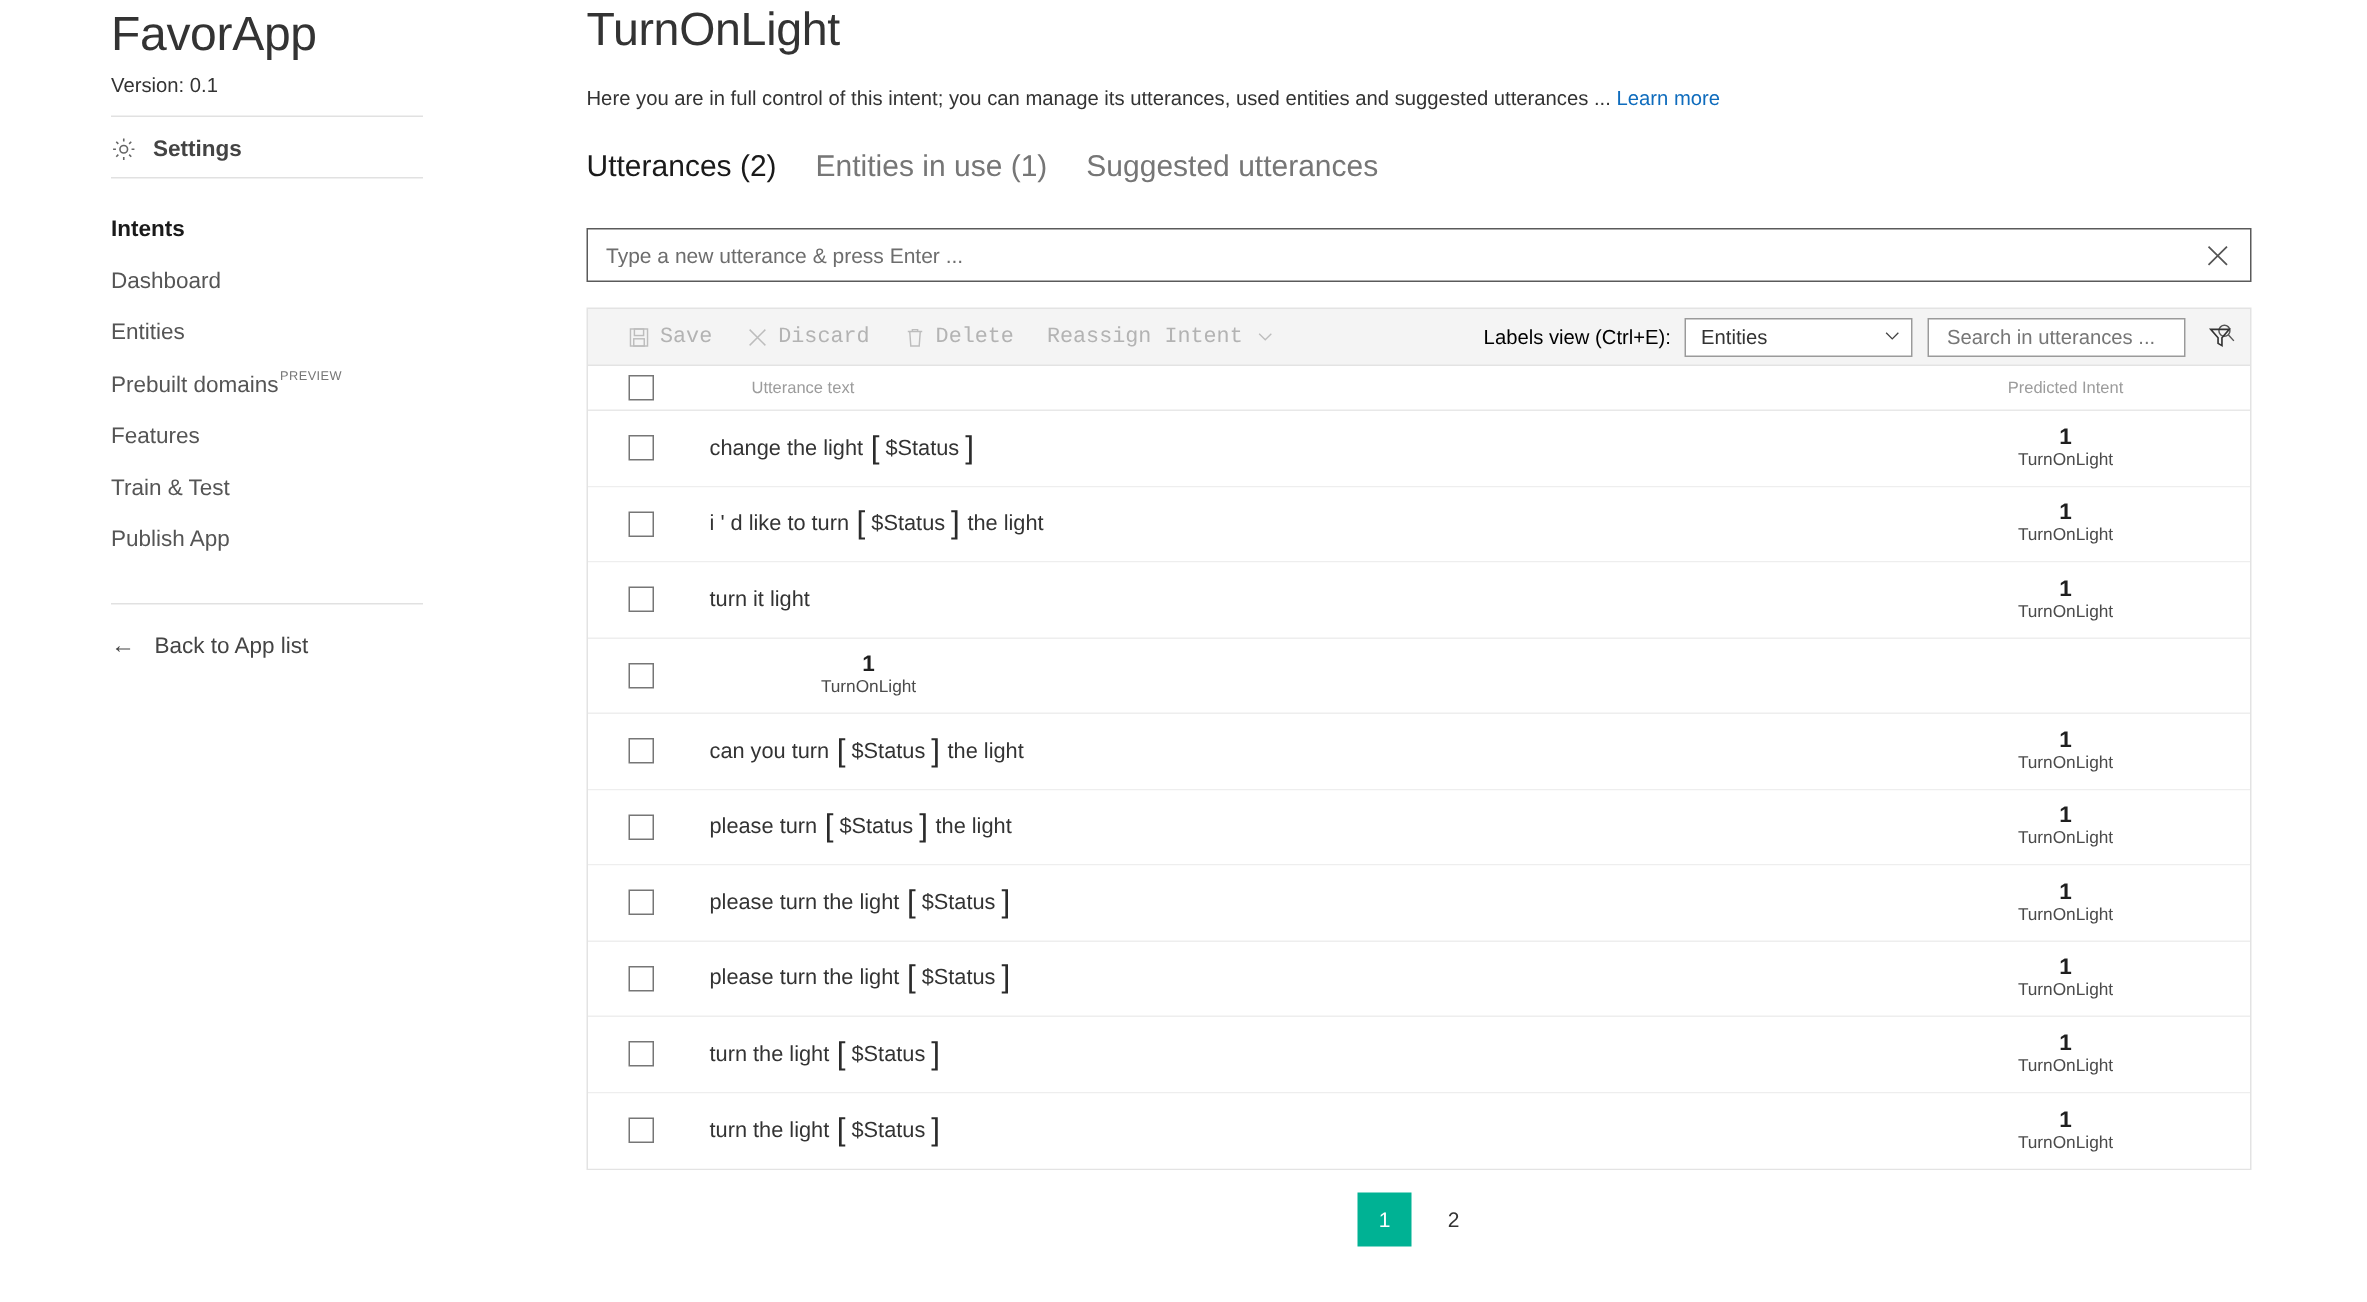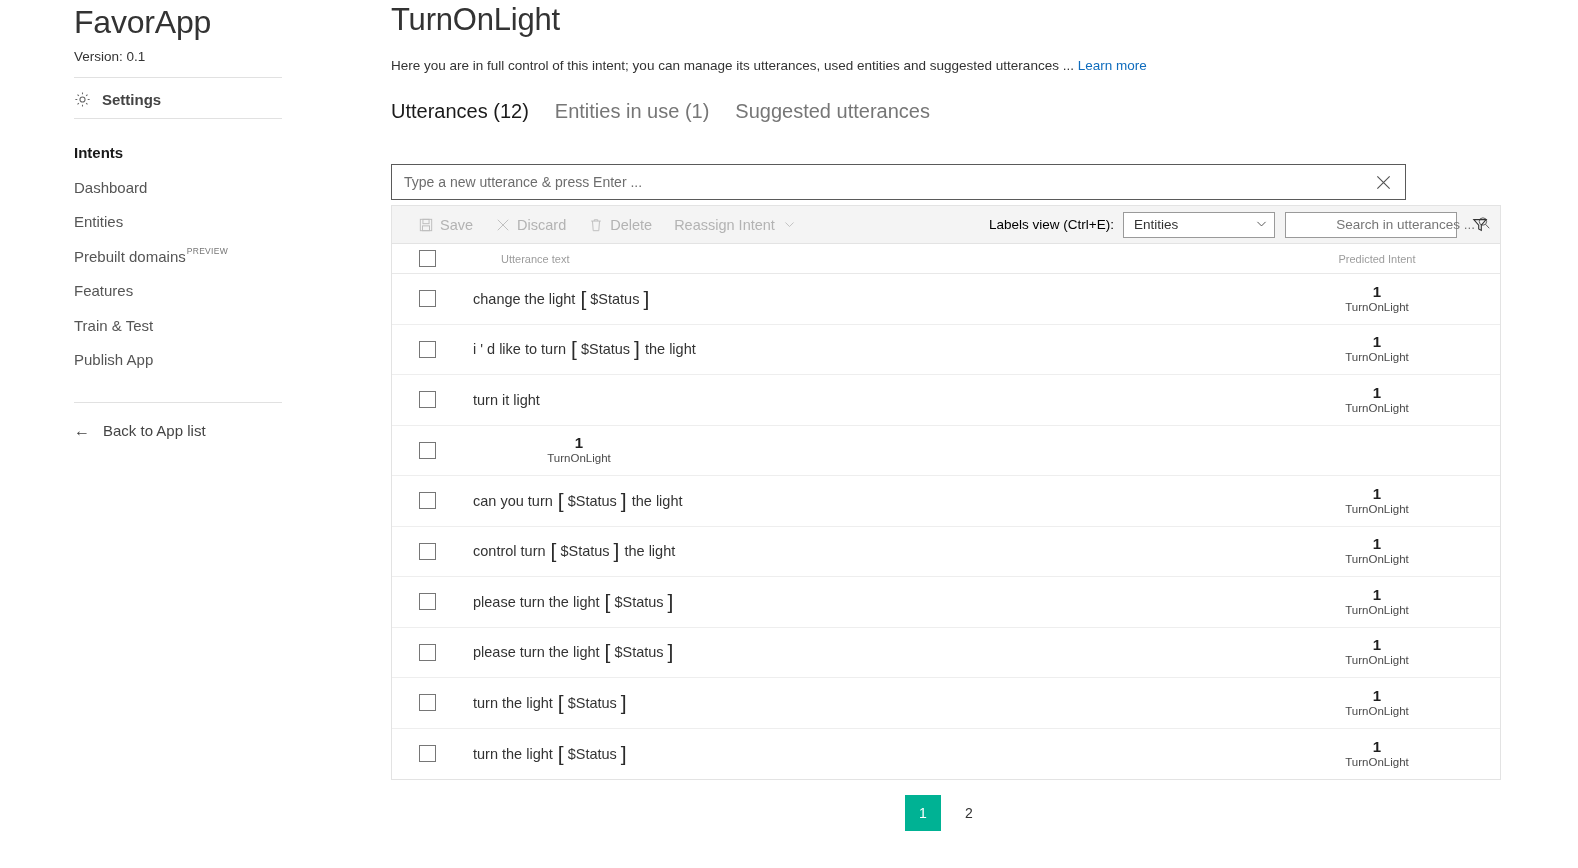--- a/index.html
+++ b/index.html
@@ -142,22 +142,22 @@
     color: #767676;
     margin-right: 26px;
     cursor: pointer;
     white-space: nowrap;
   }
   .tab.active { color: #1a1a1a; }
 
   
   #utterance-input-wrap {
     position: absolute;
-    left: 21px; top: 164px;
-    width: 1015px; height: 36px;
+    left: 21px; top: 152px;
+    width: 1110px; height: 36px;
     border: 1px solid #5a5a5a;
     background: #ffffff;
     display: flex; align-items: center;
   }
   #utterance-input {
     flex: 1;
     border: none; outline: none;
     height: 34px;
     padding: 0 12px;
     font-size: 14px;
@@ -191,20 +191,21 @@
     align-items: center;
     padding: 0 9px 0 26px;
   }
   .tb-btn {
     display: flex; align-items: center;
     font-size: 14.5px;
     color: #b3b3b3;
     margin-right: 22px;
     cursor: default;
     white-space: nowrap;
+    font-family: Liberation Mono, monospace;
   }
   .tb-btn .ti {
     display: inline-flex; align-items: center; justify-content: center;
     width: 16px; height: 16px;
     margin-right: 6px;
     color: #bdbdbd;
   }
   .tb-spacer { flex: 1; }
   #labels-view-label {
     font-size: 13.5px;
@@ -231,21 +232,20 @@
     display: flex; align-items: center;
     padding: 0 6px 0 10px;
     margin-right: 12px;
   }
   #search-input {
     flex: 1; border: none; outline: none;
     font-size: 13.5px;
     font-family: "Liberation Sans", sans-serif;
     color: #333; background: transparent;
     height: 22px;
-    text-align: right;
   }
   #search-input::placeholder { color: #767676; }
   #filter-icon {
     width: 22px; height: 24px;
     display: flex; align-items: center; justify-content: center;
     cursor: pointer;
     color: #333;
   }
 
   
@@ -412,21 +412,21 @@
 <div id="main">
 
   <div id="page-title">TurnOnLight</div>
 
   <div id="page-desc">
     <span>Here you are in full control of this intent; you can manage its utterances, used entities and suggested utterances ...</span>
     <a id="learn-more" href="#">Learn more</a>
   </div>
 
   <div id="tabs">
-    <div class="tab active">Utterances (12)</div>
+    <div class="tab active">Utterances (2)</div>
     <div class="tab">Entities in use (1)</div>
     <div class="tab">Suggested utterances</div>
   </div>
 
   <div id="utterance-input-wrap">
     <input id="utterance-input" type="text" placeholder="Type a new utterance &amp; press Enter ..." style="">
     <span id="clear-utterance">
       <svg width="17" height="17" viewBox="0 0 16 16" stroke="#555" stroke-width="1.1" fill="none">
         <path d="M2.2 2.2 L13.8 13.8 M13.8 2.2 L2.2 13.8"></path>
       </svg>
@@ -562,21 +562,21 @@
           <div class="row-utterance"><span>can you turn </span><span class="ent"><span class="brk">[</span><span class="ent-name">$Status</span><span class="brk">]</span></span><span> the light</span></div>
           <div class="row-intent">
             <span class="intent-score">1</span>
             <span class="intent-name">TurnOnLight</span>
           </div>
         </div>
         <div class="row">
           <div class="cb-cell">
             <div class="cbx"></div>
           </div>
-          <div class="row-utterance"><span>control turn </span><span class="ent"><span class="brk">[</span><span class="ent-name">$Status</span><span class="brk">]</span></span><span> the light</span></div>
+          <div class="row-utterance"><span>please turn </span><span class="ent"><span class="brk">[</span><span class="ent-name">$Status</span><span class="brk">]</span></span><span> the light</span></div>
           <div class="row-intent">
             <span class="intent-score">1</span>
             <span class="intent-name">TurnOnLight</span>
           </div>
         </div>
         <div class="row">
           <div class="cb-cell">
             <div class="cbx"></div>
           </div>
           <div class="row-utterance"><span>please turn the light </span><span class="ent"><span class="brk">[</span><span class="ent-name">$Status</span><span class="brk">]</span></span></div>

